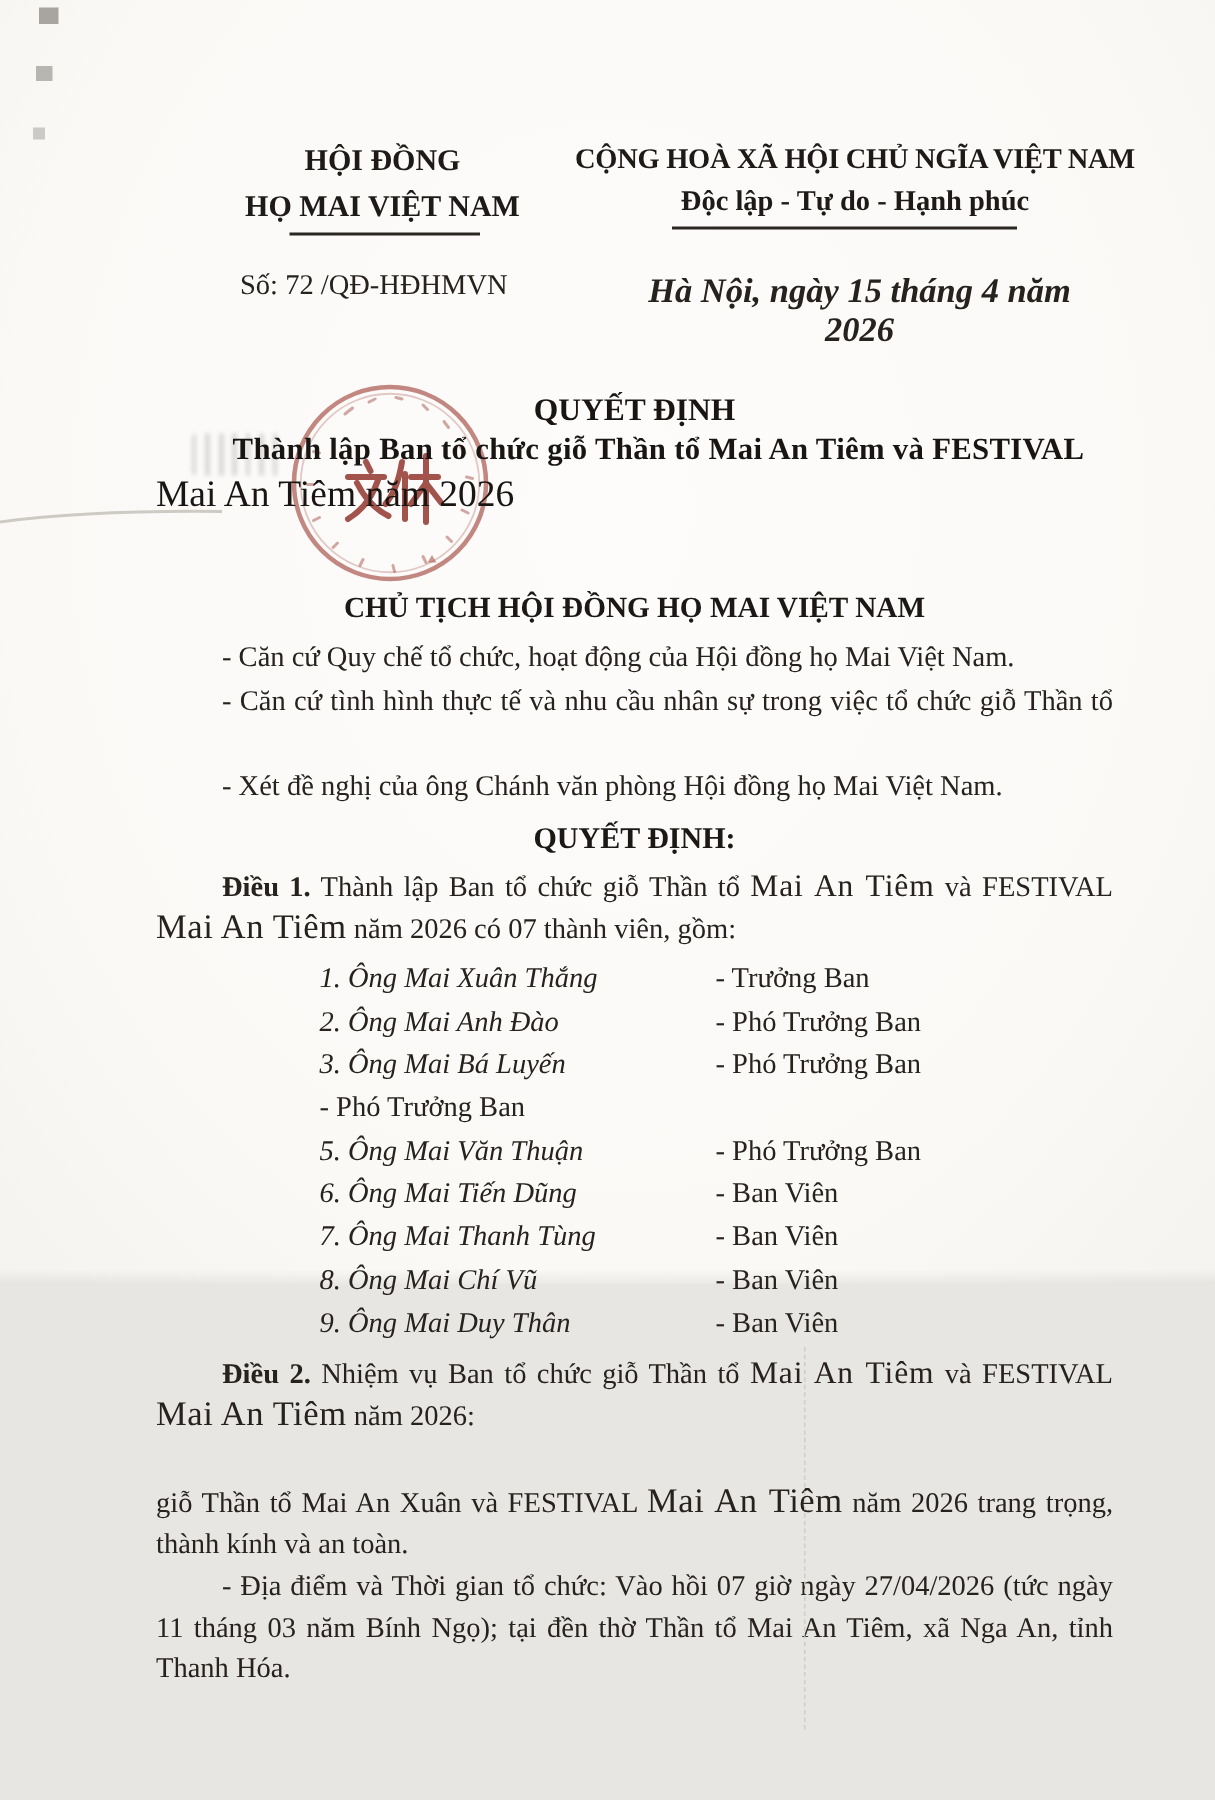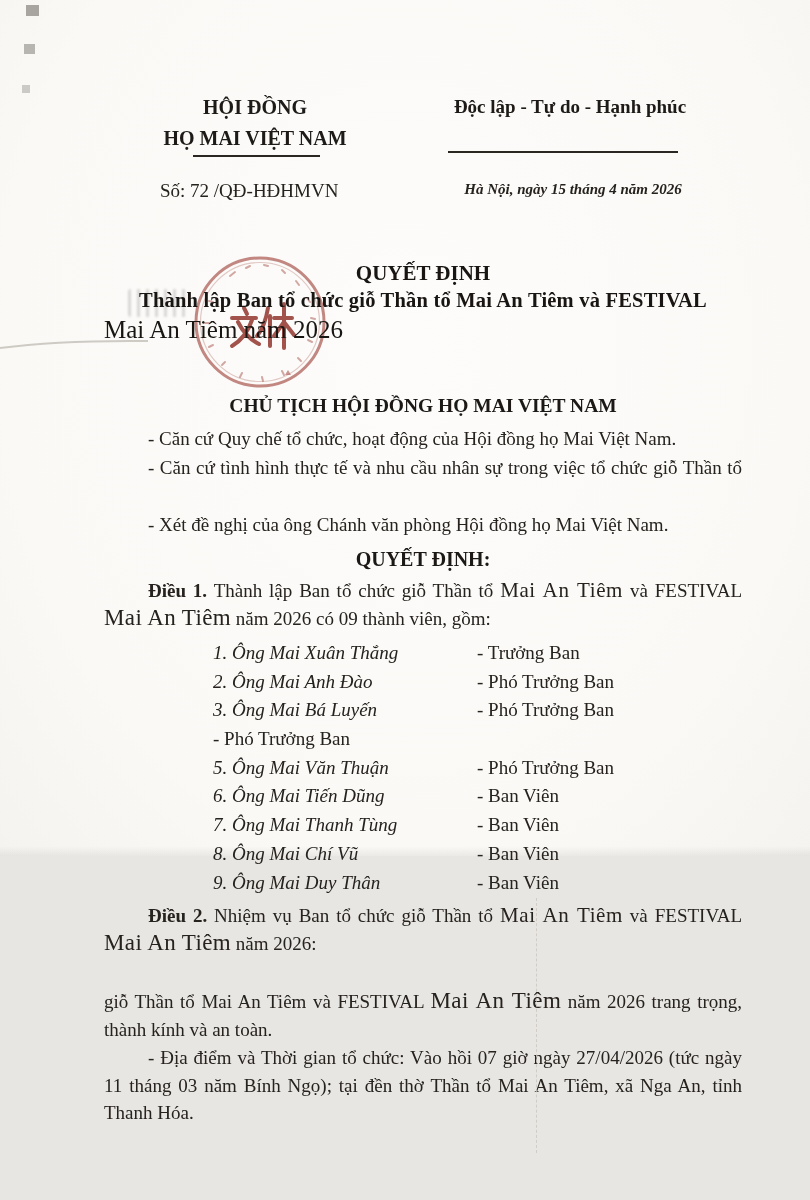--- a/index.html
+++ b/index.html
@@ -18,23 +18,23 @@
   .ind{padding-left:44px;box-sizing:border-box;}
   .b{font-weight:bold;}
   .big{font-size:23px;letter-spacing:.4px;}
   .midbig{font-size:21px;letter-spacing:.6px;}
   .hdr-left{position:absolute;left:140px;top:92px;width:230px;text-align:center;font-weight:bold;font-size:20px;line-height:31px;color:#1d1a17;}
   .hdr-right{position:absolute;left:383px;top:93px;width:374px;text-align:center;font-weight:bold;color:#1d1a17;}
   .hdr-right .l1{font-size:19px;letter-spacing:-0.2px;line-height:28px;}
   .hdr-right .l2{font-size:19px;line-height:28px;}
   .rule{position:absolute;height:2px;background:#2a2622;}
   .so-line{position:absolute;left:160px;top:180px;font-size:19px;}
-  .date-line{position:absolute;left:408px;top:181px;width:330px;text-align:center;font-style:italic;font-weight:600;font-size:15px;}
+  .date-line{position:absolute;left:408px;top:181px;width:330px;text-align:center;font-style:italic;font-weight:600;font-size:23px;}
   .title-kind{position:absolute;left:104px;top:261px;width:638px;text-align:center;font-weight:bold;font-size:21px;color:#181512;}
-  .title-line{position:absolute;left:84px;top:289px;width:678px;text-align:center;font-weight:bold;font-size:20.5px;letter-spacing:.2px;color:#181512;}
+  .title-line{position:absolute;left:100px;top:289px;width:678px;text-align:center;font-weight:bold;font-size:20.5px;letter-spacing:.2px;color:#181512;}
   .title-line2{position:absolute;left:104px;top:316px;width:638px;text-align:left;font-weight:normal;font-size:25px;color:#181512;}
   .issuer{position:absolute;left:104px;top:395px;width:638px;text-align:center;font-weight:bold;font-size:19.5px;color:#1b1815;}
   .dheading{position:absolute;left:104px;top:548px;width:638px;text-align:center;font-weight:bold;font-size:20px;color:#1b1815;}
   .members{position:absolute;left:213px;top:639px;width:520px;}
   .mrow{display:flex;height:28.7px;line-height:28.7px;font-size:19px;}
   .mname{width:264px;font-style:italic;}
   .mrole{flex:1;}
   
   .sq{position:absolute;background:#57524b;}
   .smudge{position:absolute;left:128px;top:289px;width:60px;height:28px;opacity:.28;border-radius:3px;
@@ -54,20 +54,21 @@
   <div class="sq" style="left:24px;top:44px;width:11px;height:10px;opacity:.4;"></div>
   <div class="sq" style="left:22px;top:85px;width:8px;height:8px;opacity:.28;"></div>
 
   <div class="hdr-left">
     <div>HỘI ĐỒNG</div>
     <div>HỌ MAI VIỆT NAM</div>
   </div>
   <div class="rule" style="left:193px;top:155px;width:127px;"></div>
 
   <div class="hdr-right">
+    <div class="l1">CỘNG HOÀ XÃ HỘI CHỦ NGĨA VIỆT NAM</div>
     <div class="l2">Độc lập - Tự do - Hạnh phúc</div>
   </div>
   <div class="rule" style="left:448px;top:151px;width:230px;"></div>
 
   <div class="so-line">Số: 72 /QĐ-HĐHMVN</div>
   <div class="date-line">Hà Nội, ngày 15 tháng 4 năm 2026</div>
 
   <svg class="stamp" viewBox="0 0 138 142">
     <circle cx="68" cy="70" r="64" fill="none" stroke="#a8554d" stroke-width="3" opacity="0.7"></circle>
     <circle cx="68" cy="70" r="59.5" fill="none" stroke="#b06a62" stroke-width="1.2" opacity="0.35"></circle>
@@ -118,21 +119,21 @@
 
   <div class="issuer">CHỦ TỊCH HỘI ĐỒNG HỌ MAI VIỆT NAM</div>
 
   <div class="line ind j" style="top:454px;">- Căn cứ tình hình thực tế và nhu cầu nhân sự trong việc tổ chức giỗ Thần tổ</div>
   <div class="line ind wrapok" style="top:425px;">- Căn cứ Quy chế tổ chức, hoạt động của Hội đồng họ Mai Việt Nam.</div>
   <div class="line ind wrapok" style="top:511px;">- Xét đề nghị của ông Chánh văn phòng Hội đồng họ Mai Việt Nam.</div>
 
   <div class="dheading">QUYẾT ĐỊNH:</div>
 
   <div class="line ind j" style="top:577px;"><span class="b">Điều 1.</span><span> Thành lập Ban tổ chức giỗ Thần tổ </span><span class="midbig">Mai An Tiêm</span><span> và FESTIVAL</span></div>
-  <div class="line wrapok" style="top:604px;"><span class="big">Mai An Tiêm</span><span> năm 2026 có 09 thành viên, gồm:</span></div>
+  <div class="line wrapok" style="top:604px;"><span class="big">Mai An Tiêm</span><span> năm 2026 có 07 thành viên, gồm:</span></div>
 
   <div class="members">
     <div class="mrow">
         <div class="mname">1. Ông Mai Xuân Thắng</div>
         <div class="mrole">- Trưởng Ban</div>
       </div>
     <div class="mrow">
         <div class="mname">2. Ông Mai Anh Đào</div>
         <div class="mrole">- Phó Trưởng Ban</div>
       </div>
@@ -161,21 +162,21 @@
       </div>
     <div class="mrow">
         <div class="mname">9. Ông Mai Duy Thân</div>
         <div class="mrole">- Ban Viên</div>
       </div>
   </div>
 
   <div class="line ind j" style="top:902px;"><span class="b">Điều 2.</span><span>  Nhiệm vụ Ban tổ chức giỗ Thần tổ </span><span class="midbig">Mai An Tiêm</span><span> và FESTIVAL</span></div>
   <div class="line wrapok" style="top:929px;"><span class="big">Mai An Tiêm</span><span> năm 2026:</span></div>
 
-  <div class="line j" style="top:987px;"><span>giỗ Thần tổ Mai An Tiêm và FESTIVAL </span><span class="big">Mai An Tiêm</span><span> năm 2026 trang trọng,</span></div>
+  <div class="line j" style="top:987px;"><span>giỗ Thần tổ Mai An Xuân và FESTIVAL </span><span class="big">Mai An Tiêm</span><span> năm 2026 trang trọng,</span></div>
   <div class="line wrapok" style="top:1016px;">thành kính và an toàn.</div>
 
   <div class="line ind j" style="top:1044px;">- Địa điểm và Thời gian tổ chức: Vào hồi 07 giờ ngày 27/04/2026 (tức ngày</div>
   <div class="line j" style="top:1072px;">11 tháng 03 năm Bính Ngọ); tại đền thờ Thần tổ Mai An Tiêm, xã Nga An, tỉnh</div>
   <div class="line wrapok" style="top:1099px;">Thanh Hóa.</div>
 
   <div class="crease"></div>
   <div class="btm-shade"></div>
 </div>
 

